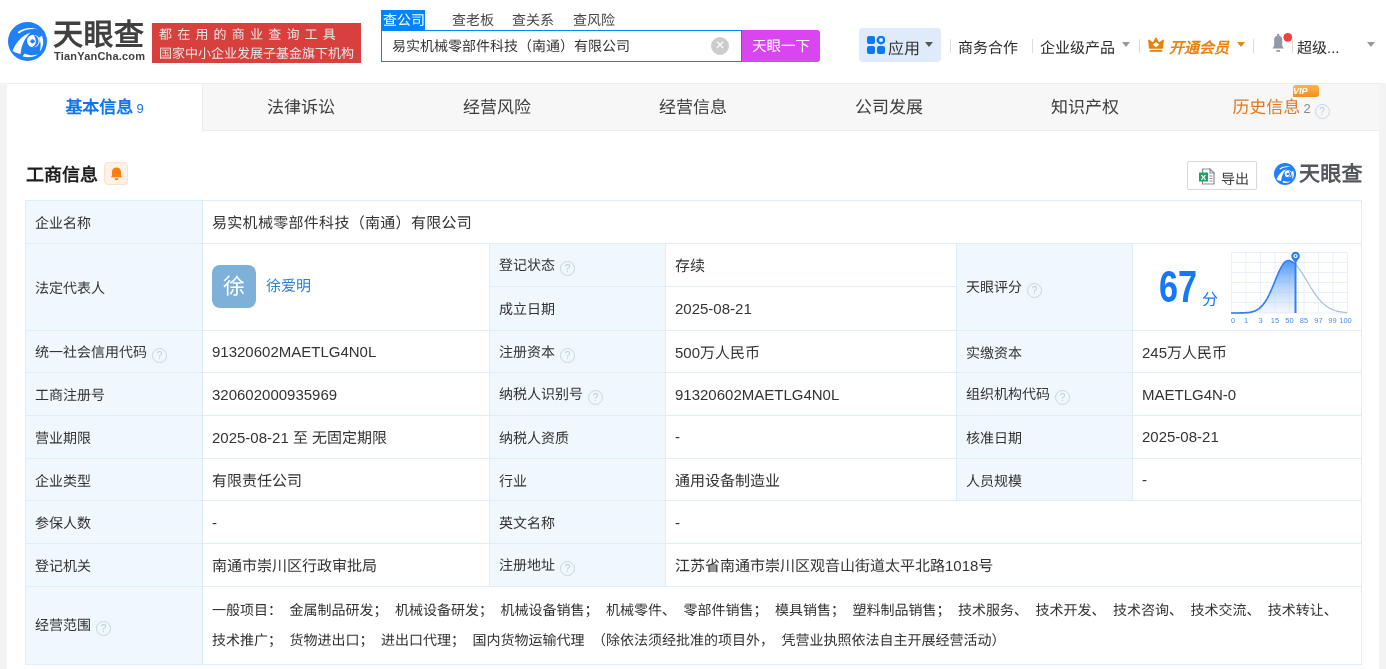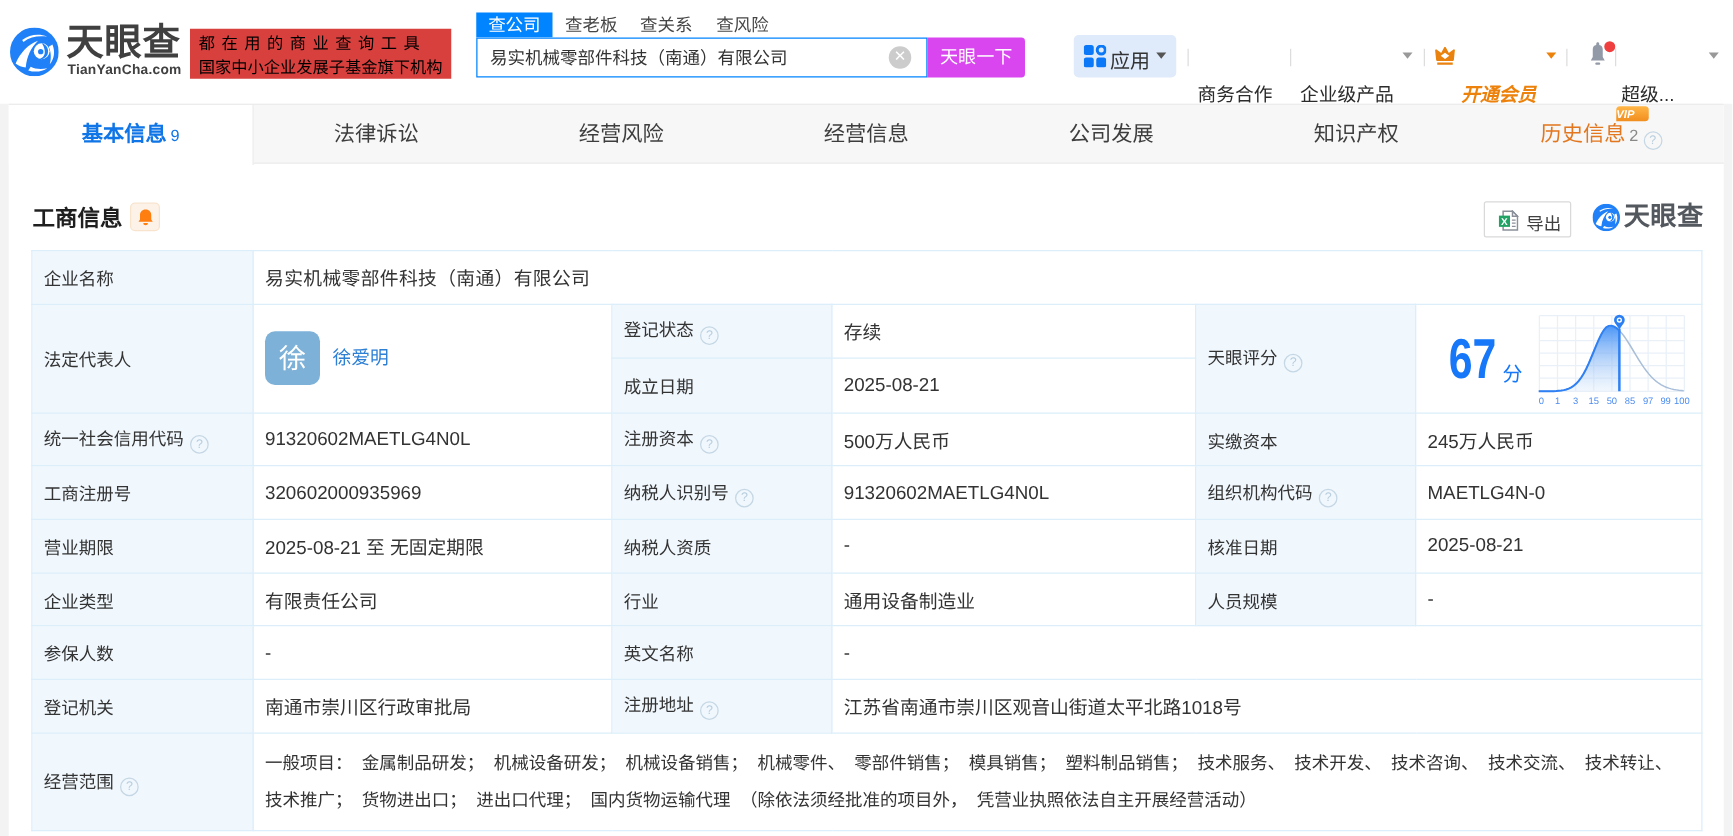--- a/index.html
+++ b/index.html
@@ -8,35 +8,35 @@
   font-family:"Liberation Sans", sans-serif; color:#333; }
 .abs { position:absolute; }
 #stage { position:relative; width:1386px; height:669px; background:#fff; }
 
 .gutterL { left:0; top:83px; width:7px; height:586px; background:#f3f3f3; }
 .gutterR { left:1379px; top:83px; width:7px; height:586px; background:#f3f3f3; }
 
 
 .logoTxt { left:53px; top:21px; font-size:30px; line-height:27px; height:27px; font-weight:bold; color:#404040; letter-spacing:0.5px;}
 .logoSub { left:54px; top:50px; font-size:11px; font-weight:bold; color:#404040; letter-spacing:0.2px;}
-.redbox { left:152px; top:23px; width:209px; height:40px; background:#d8403e; color:#000000; padding:3px 7px 0; }
+.redbox { left:152px; top:23px; width:209px; height:40px; background:#d8403e; color:#e5e5e5; padding:3px 7px 0; }
 .redbox .l1 { font-size:13px; letter-spacing:5.2px; line-height:18px; white-space:nowrap;}
 .redbox .l2 { font-size:13px; letter-spacing:0px; line-height:19px; white-space:nowrap;}
 .stab { top:10px; height:20px; font-size:14px; color:#464646; line-height:20px; }
-.stabA { left:381px; top:10px; width:61px; height:20px; background:#0084ff; color:#fff;
-  font-size:14px; text-align:center; line-height:21px; }
+.stabA { left:381px; top:10px; width:44px; height:20px; background:#0084ff; color:#fff;
+  font-size:14px; text-align:right; line-height:21px; }
 .sinput { left:381px; top:30px; width:361px; height:32px; border:1px solid #0084ff; background:#fff;
   font-size:14px; color:#333; line-height:30px; padding-left:10px; }
 .sclear { left:711px; top:37px; width:18px; height:18px; border-radius:50%; background:#ccc; color:#fff;
   font-size:12px; text-align:center; line-height:17px; }
 .sbtn { left:742px; top:30px; width:78px; height:32px; background:#d946ef; color:#fff; font-size:14.5px;
   text-align:center; line-height:32px; border-radius:0 3px 3px 0; }
 .appchip { left:859px; top:28px; width:82px; height:34px; background:#dfeafb; border-radius:4px; }
 .appchip .t { position:absolute; left:29px; top:7px; font-size:16px; color:#333; }
-.navtx { top:36px; font-size:15px; color:#2b2b2b;margin-top:28px; }
+.navtx { top:36px; font-size:15px; color:#2b2b2b; }
 .navdiv { top:39px; width:1px; height:14px; background:#ddd; }
 .caret { width:0; height:0; border-left:4.5px solid transparent; border-right:4.5px solid transparent; border-top:5.5px solid #555; }
 .orange { color:#ec820c;font-style:italic; }
 
 .tabbar { left:7px; top:83px; width:1372px; height:48px; background:#f7f7f7;
   border-top:1px solid #ececec; border-bottom:1px solid #ececec; }
 .tabbar .tb { position:absolute; top:0; height:48px; line-height:48px; text-align:center;
   font-size:17px; color:#3d3d3d; width:196px; }
 .tb.act { background:#fff; color:#1075e6; font-weight:bold; border-right:1px solid #ececec; height:48px; }
 .tb .cnt { font-size:13px; font-weight:normal; color:#1075e6; margin-left:3px;}

